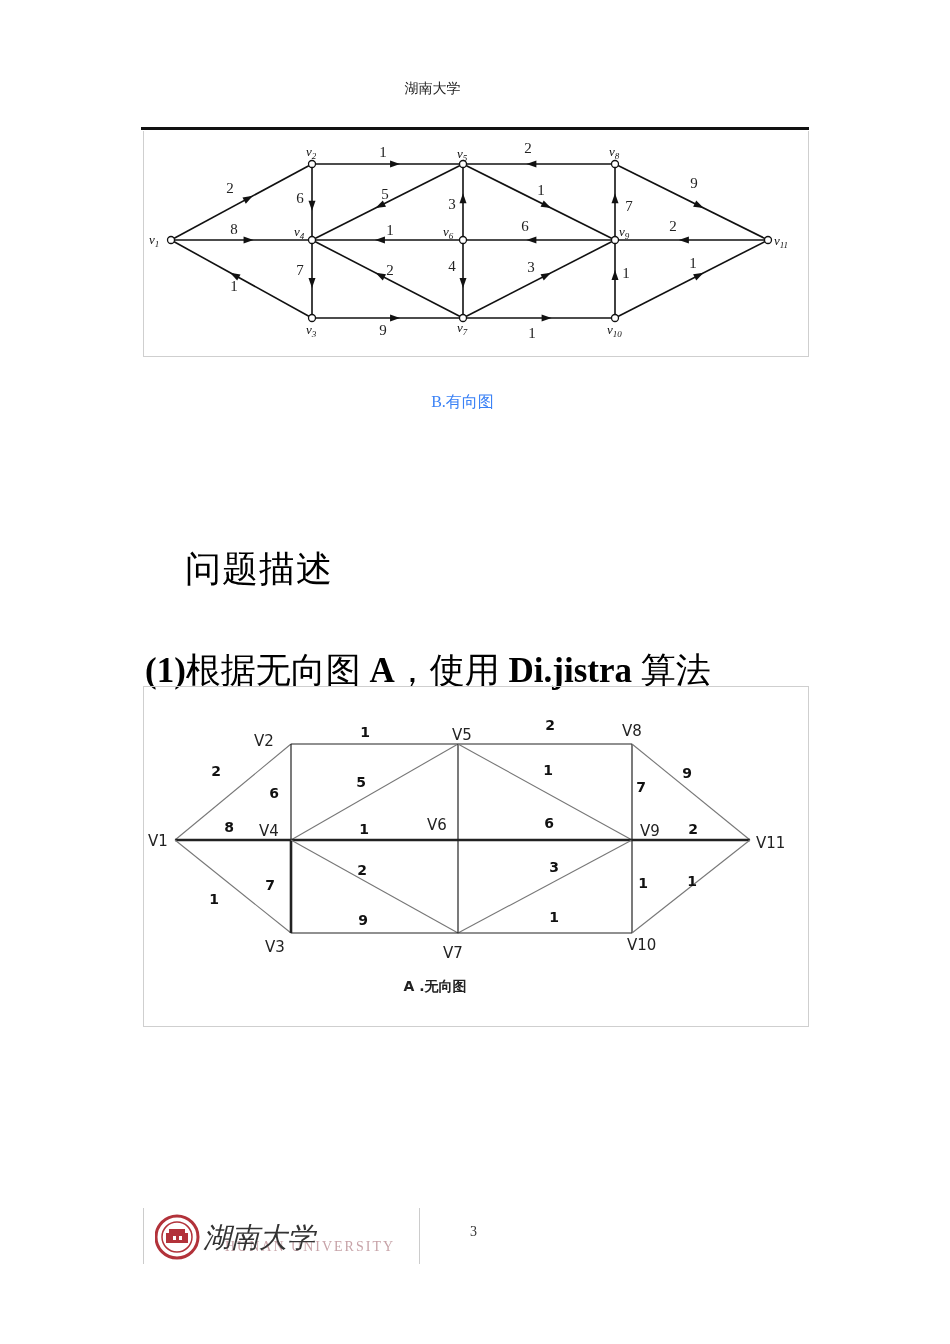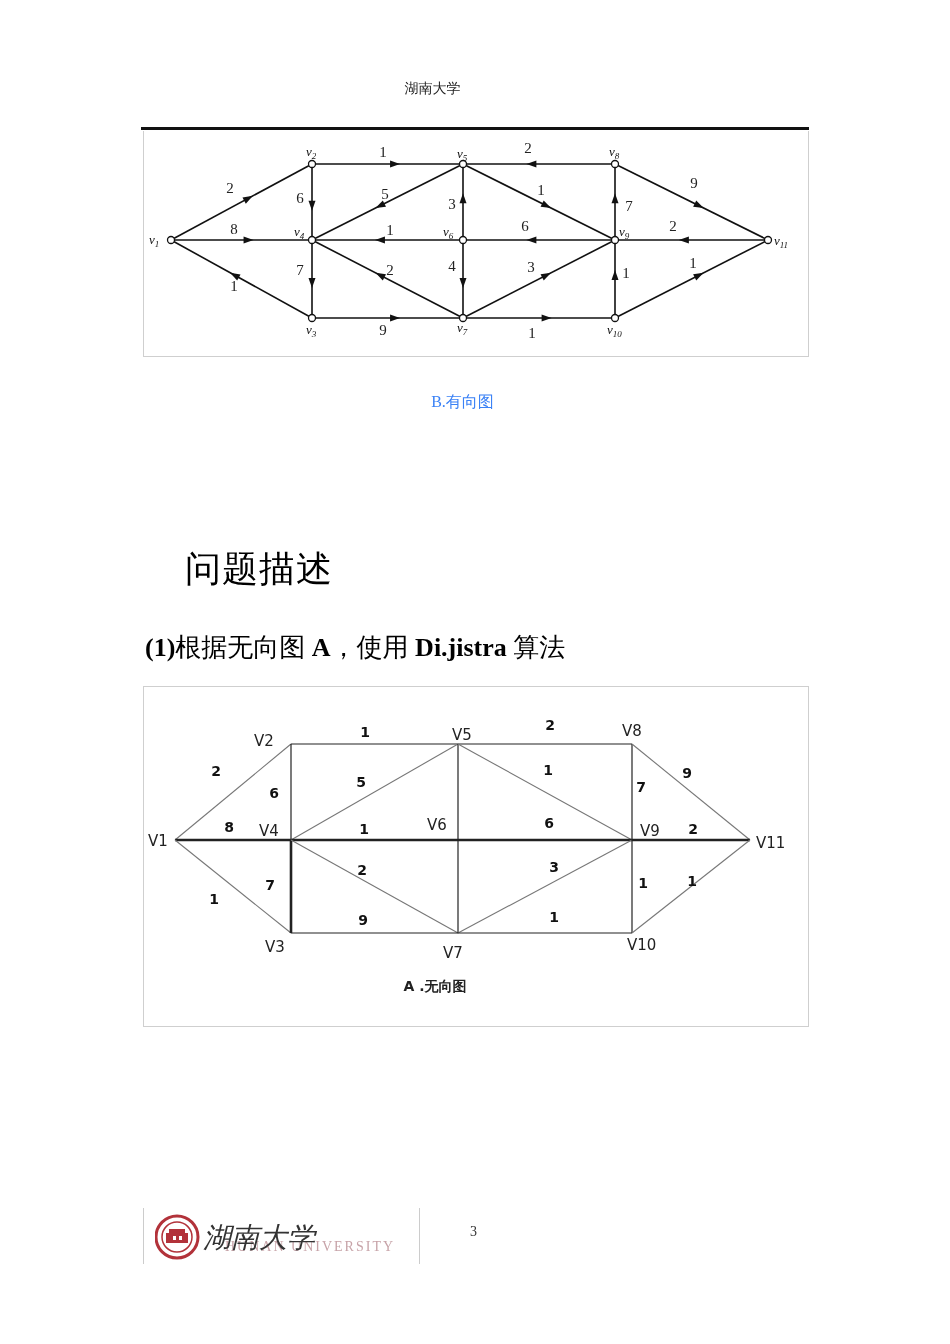--- a/index.html
+++ b/index.html
@@ -6,21 +6,21 @@
   body { width: 950px; height: 1344px; position: relative; overflow: hidden;
          font-family: "Liberation Serif", "DejaVu Serif", serif; color: #000; }
   .abs { position: absolute; }
   .header-title { left: 0; width: 865px; top: 80px; text-align: center; font-size: 14px; color: #222; }
   .header-rule { left: 141px; top: 127px; width: 668px; height: 3px; background: #111; }
   .fig-box { border: 1px solid #cfcfcf; box-sizing: border-box; }
   .figB { left: 143px; top: 131px; width: 666px; height: 226px; border-top: none; }
   .figA { left: 143px; top: 686px; width: 666px; height: 341px; }
   .captionB { left: 0; width: 925px; top: 392px; text-align: center; font-size: 16px; color: #3b82f6; }
   .section-title { left: 145px; top: 545px; font-size: 36px; font-family: "DejaVu Sans", sans-serif; font-weight: 300; letter-spacing: 1px; margin-left: 40px; }
-  .question { left: 145px; top: 630px; font-size: 26px; }
+  .question { left: 145px; top: 647px; font-size: 35px; }
   .question b { font-weight: bold; }
   .footer-vline1 { left: 143px; top: 1208px; width: 1px; height: 56px; background: #ccc; }
   .footer-vline2 { left: 419px; top: 1208px; width: 1px; height: 56px; background: #ccc; }
   .footer-logo { left: 155px; top: 1213px; width: 250px; height: 48px; }
   .page-num { left: 470px; top: 1224px; font-size: 14px; color: #333; }
   svg text { font-family: "Liberation Serif", serif; }
   .ga text { font-family: "DejaVu Sans", sans-serif; }
 </style>
 </head>
 <body>

